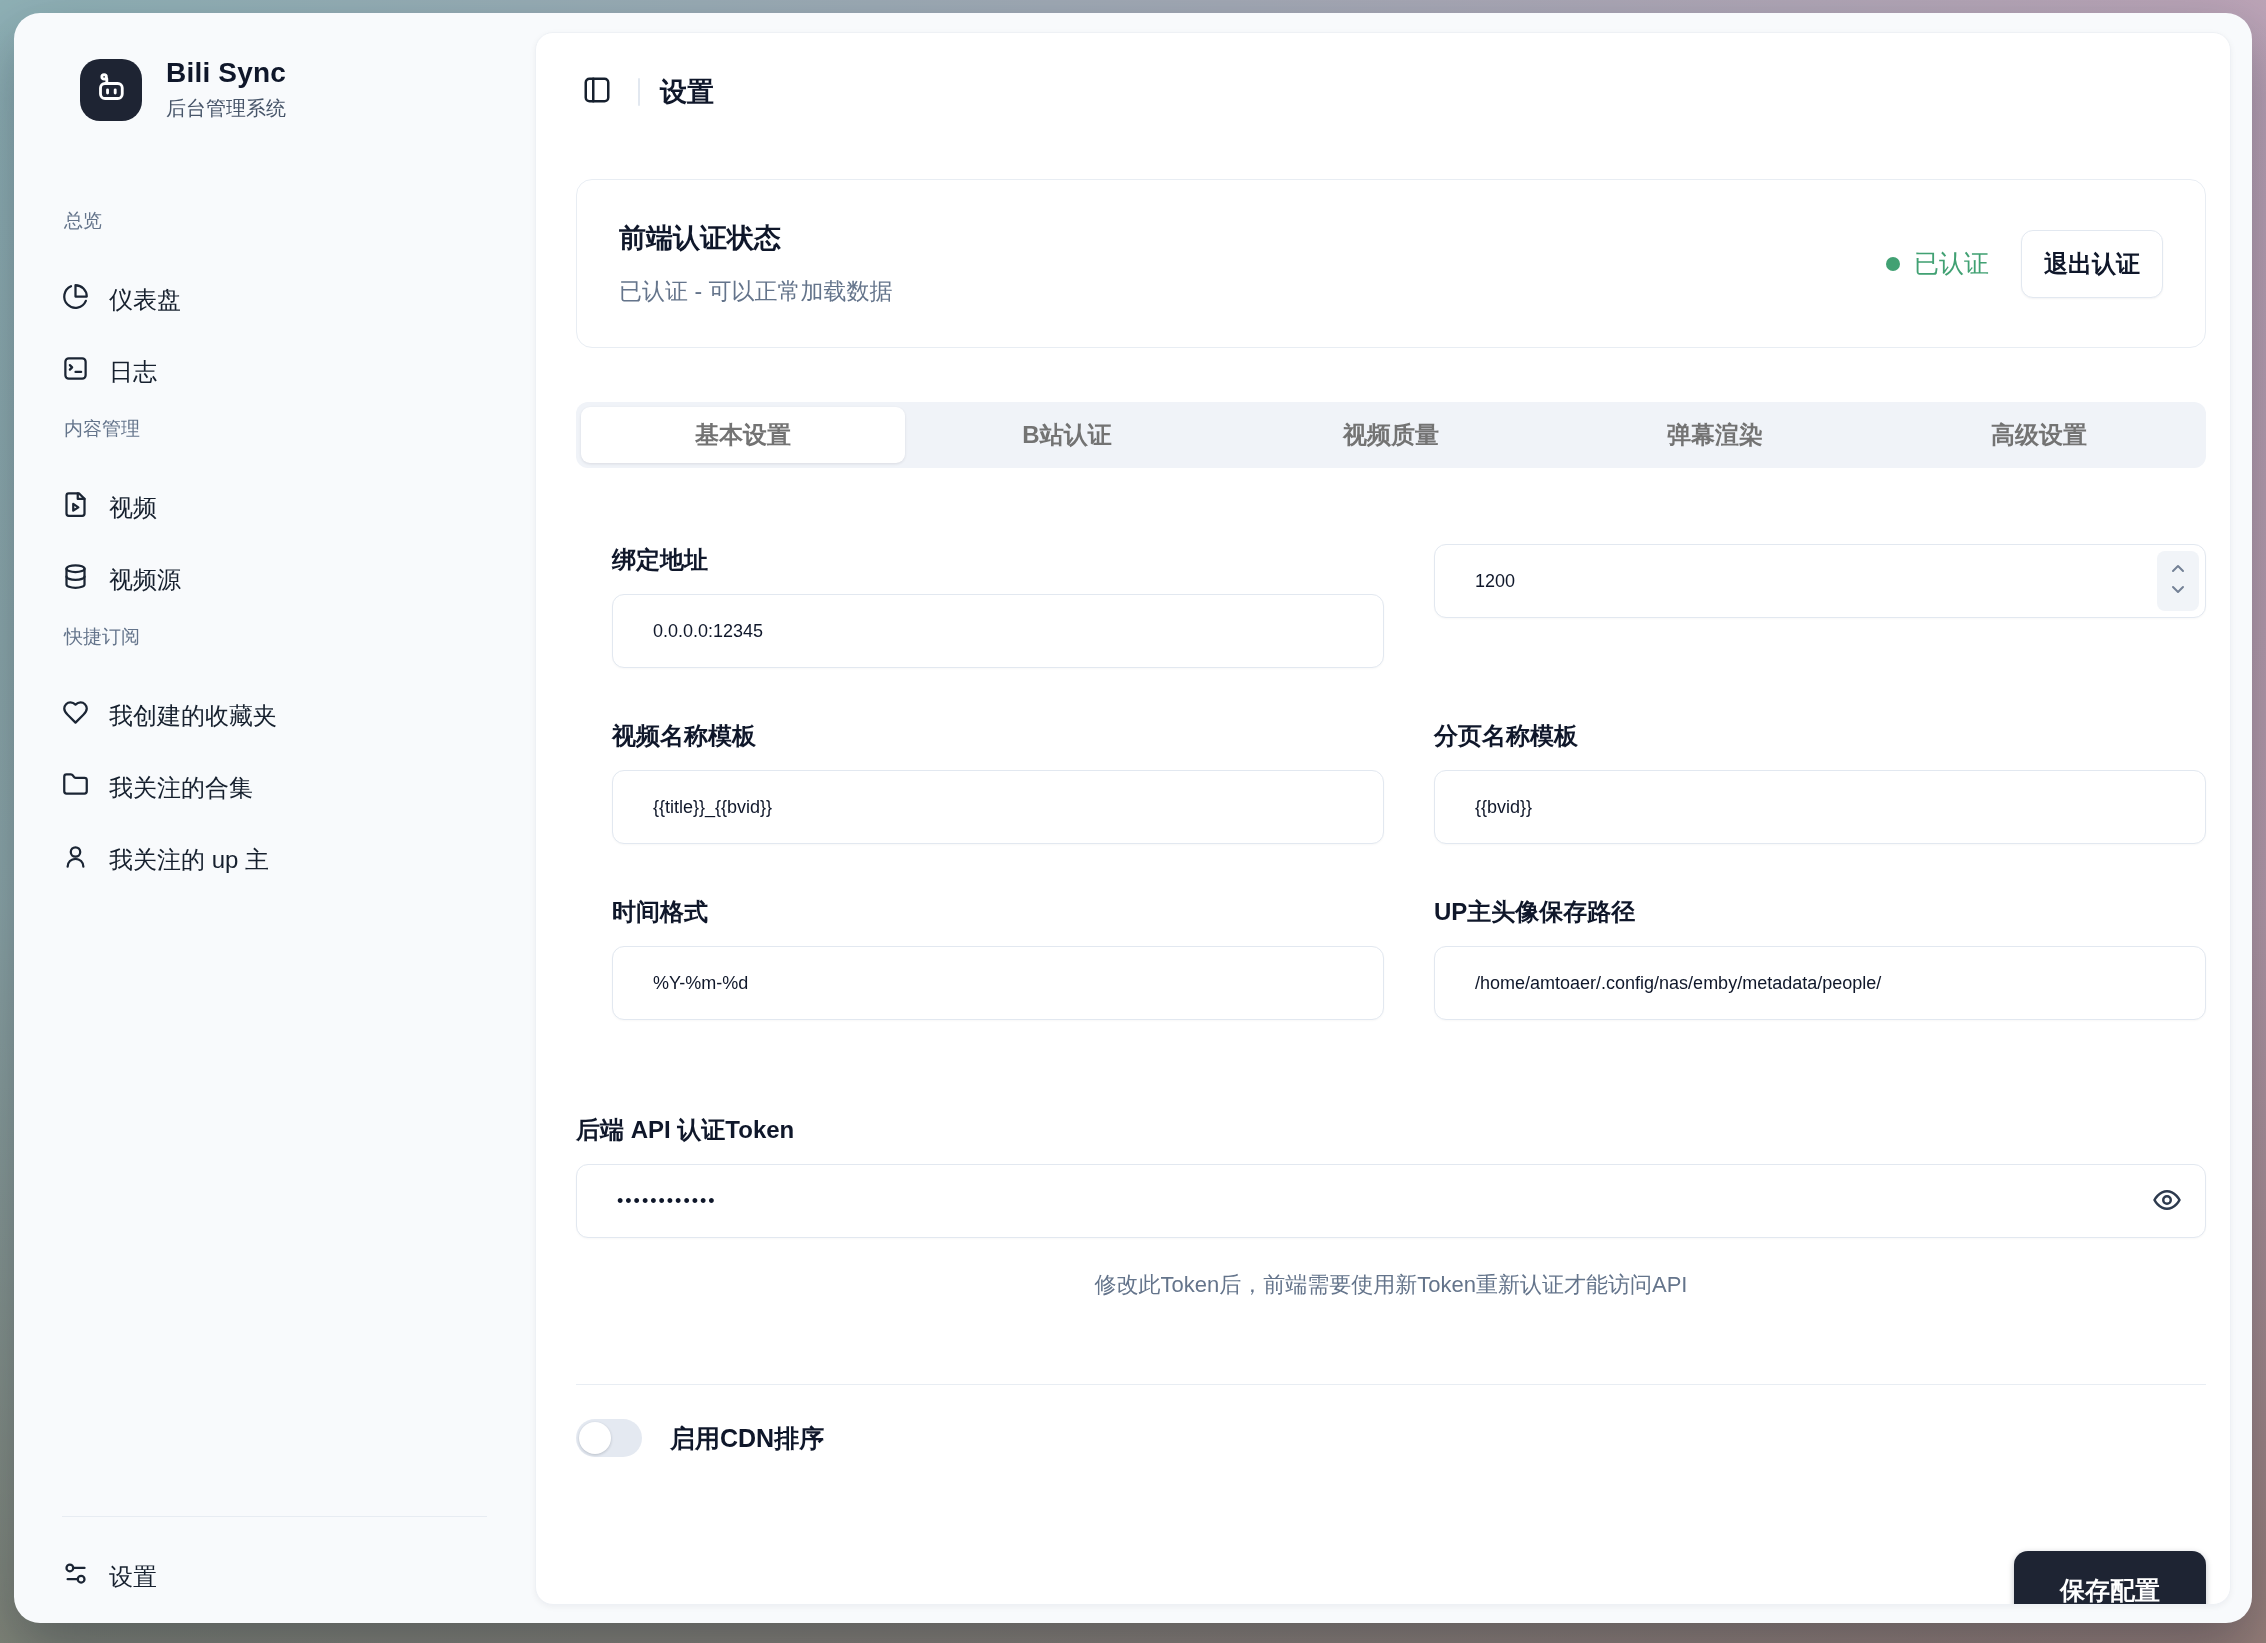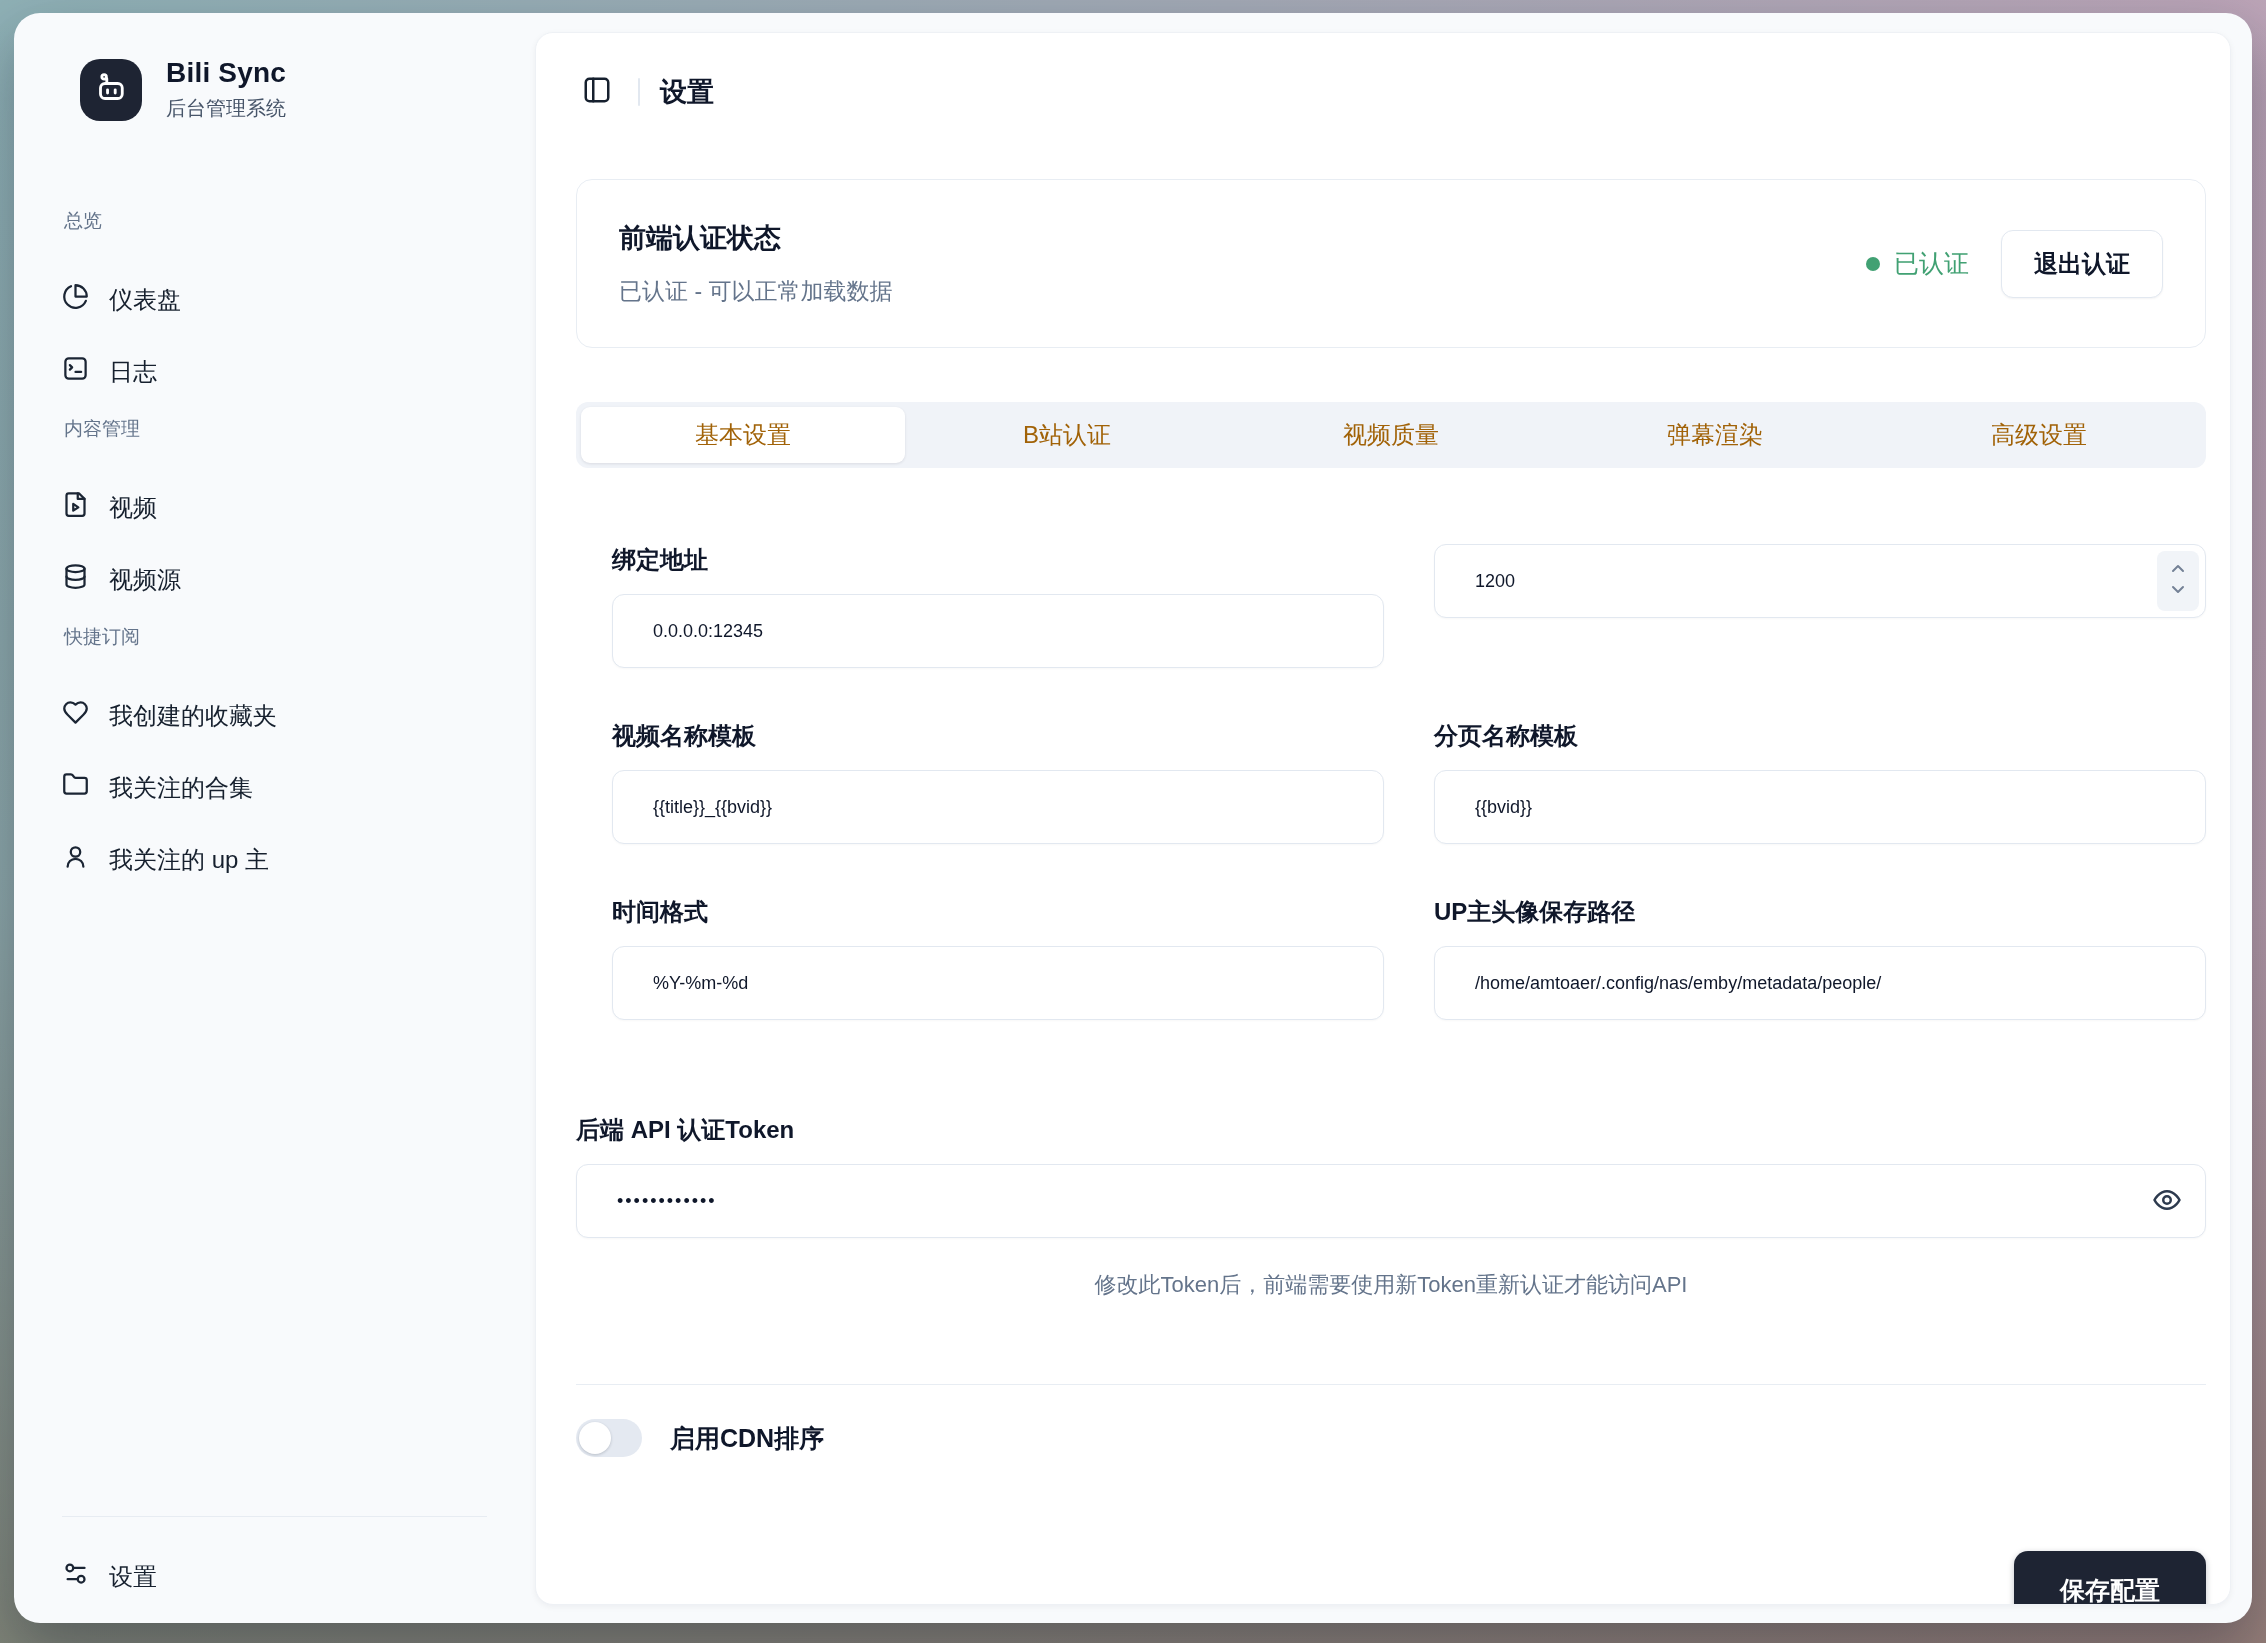--- a/index.html
+++ b/index.html
@@ -50,24 +50,24 @@
   .panel-toggle svg { width: 30px; height: 30px; color: #16202e; }
   .header-divider { width: 2px; height: 28px; background: #e2e8f0; border-radius: 1px; }
   .page-title { font-size: 27px; font-weight: 600; }
 
   .auth-card { margin-top: 62px; border: 1.5px solid #e8edf3; border-radius: 16px; padding: 40px 42px; display: flex; align-items: center; justify-content: space-between; }
   .auth-title { font-size: 27px; font-weight: 700; }
   .auth-sub { font-size: 23px; color: #64748b; margin-top: 20px; }
   .auth-right { display: flex; align-items: center; gap: 32px; }
   .auth-badge { display: flex; align-items: center; gap: 14px; font-size: 25px; color: #41a173; font-weight: 500; }
   .badge-dot { width: 14px; height: 14px; border-radius: 50%; background: #41a173; }
-  .logout-btn { font-size: 24px; font-weight: 600; color: #0f172a; background: #fff; border: 1.5px solid #e2e8f0; border-radius: 12px; padding: 17px 32px; box-shadow: 0 1px 2px rgba(15,23,42,.05); cursor: pointer; font-family: inherit; }
+  .logout-btn { font-size: 24px; font-weight: 600; color: #0f172a; background: #fff; border: 1.5px solid #e2e8f0; border-radius: 12px; padding: 17px 22px; box-shadow: 0 1px 2px rgba(15,23,42,.05); cursor: pointer; font-family: inherit; }
 
   .tabs { margin-top: 54px; background: #f0f3f8; border-radius: 12px; padding: 5px; display: grid; grid-template-columns: repeat(5, 1fr); height: 66px; }
-  .tab { display: flex; align-items: center; justify-content: center; font-size: 24px; font-weight: 400; color: #a16207; border-radius: 9px; cursor: pointer; }
+  .tab { display: flex; align-items: center; justify-content: center; font-size: 24px; font-weight: 700; color: #737373; border-radius: 9px; cursor: pointer; }
   .tab.active { background: #ffffff; box-shadow: 0 1px 3px rgba(15,23,42,.10); }
 
   .form-grid { margin-top: 76px; display: grid; grid-template-columns: 1fr 1fr; column-gap: 50px; row-gap: 52px; margin-left: 36px; }
   .field-label { display: block; font-size: 24px; font-weight: 600; margin-bottom: 18px; }
   .text-input { width: 100%; height: 74px; border: 1.5px solid #e2e8f0; border-radius: 12px; padding: 0 40px; font-size: 18px; color: #0f172a; background: #fff; box-shadow: 0 1px 2px rgba(15,23,42,.03); font-family: inherit; outline: none; }
   .input-wrap { position: relative; }
   .num-spinner { position: absolute; right: 7px; top: 7px; bottom: 7px; width: 42px; background: #f1f4f8; border-radius: 8px; display: flex; flex-direction: column; align-items: center; justify-content: center; gap: 2px; color: #748196; cursor: pointer; }
   .num-spinner svg { width: 18px; height: 14px; }
 
   .token-section { margin-top: 94px; }

